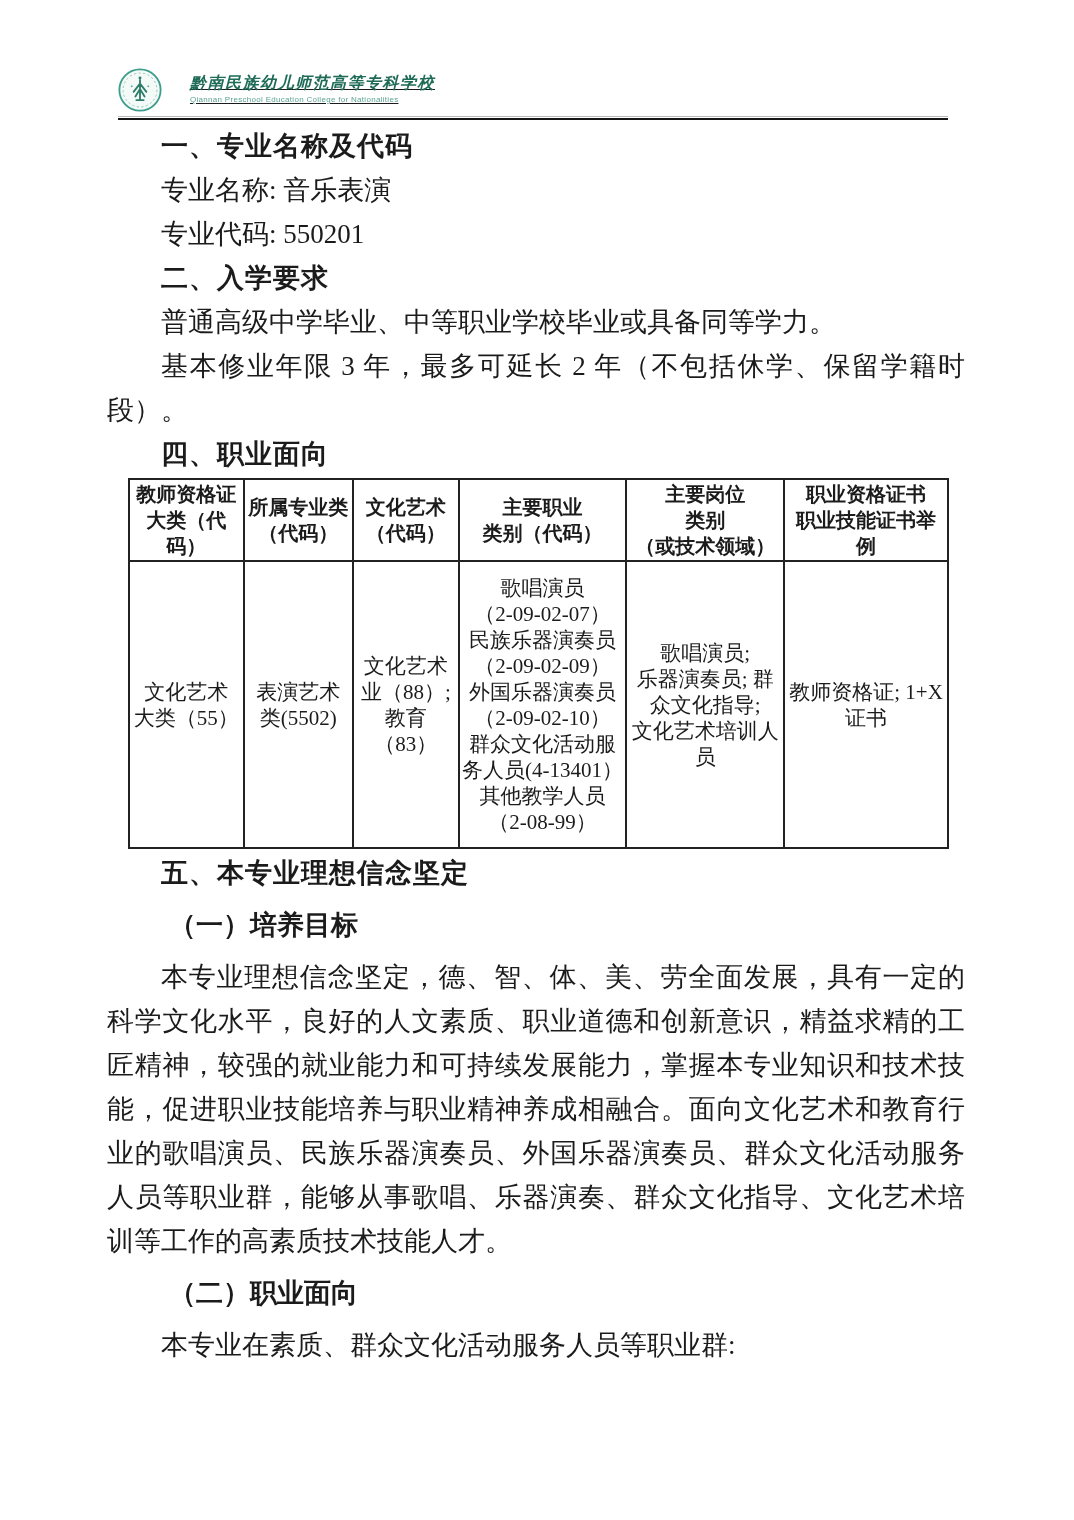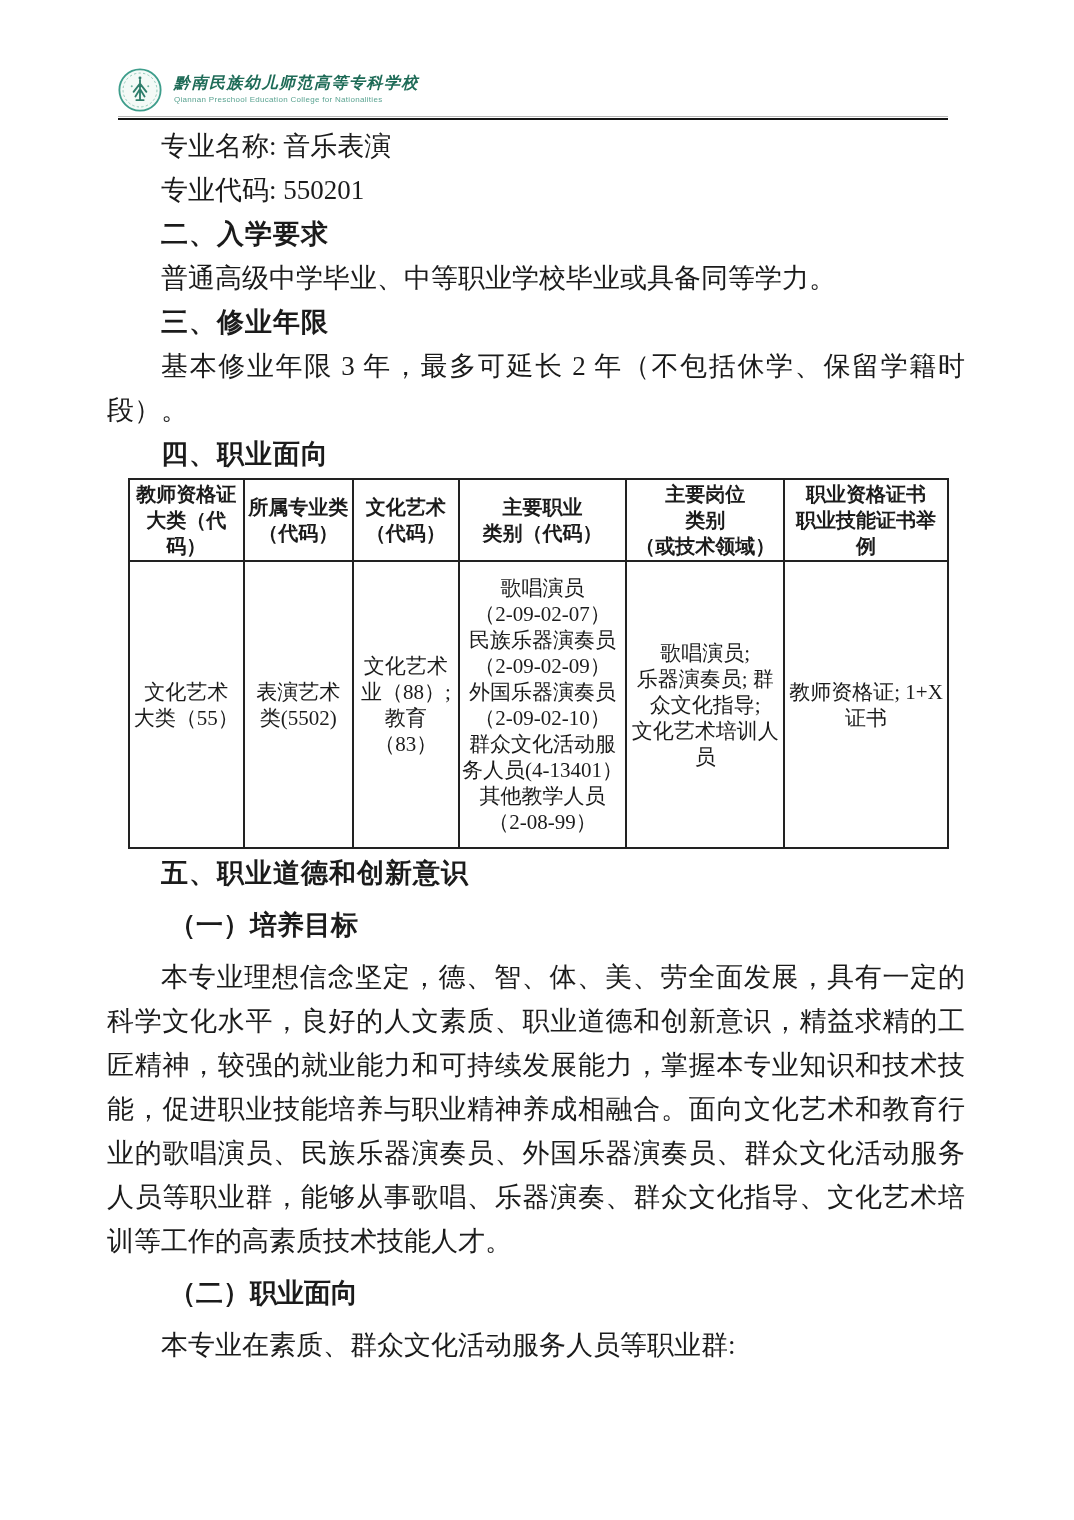--- a/index.html
+++ b/index.html
@@ -1,20 +1,20 @@
 <!DOCTYPE html>
 <html><head>
 <meta charset="utf-8">
 <style>
   html,body{margin:0;padding:0;background:#ffffff;}
   .page{position:relative;width:1074px;height:1520px;background:#ffffff;color:#1b1b1b;overflow:hidden;
         font-family:"Liberation Serif","DejaVu Serif",serif;}
   
   .header{position:absolute;left:118px;top:68px;width:830px;}
-  .logo-row{display:flex;align-items:flex-start;gap:12px;height:46px;}
+  .logo-row{display:flex;align-items:flex-start;gap:28px;height:46px;text-decoration:underline;}
   .seal{width:44px;height:44px;flex:0 0 auto;}
   .logo-text{padding-top:5px;}
   .logo-zh{font-size:16px;font-weight:bold;font-style:italic;color:#1e6b57;letter-spacing:1.5px;line-height:20px;}
   .logo-en{font-size:8px;color:#5aa391;letter-spacing:0.3px;line-height:10px;margin-top:2px;
            font-family:"Liberation Sans","DejaVu Sans",sans-serif;}
   .header-rule{margin-top:2px;height:1px;border-top:1px solid #b9b9b9;border-bottom:2px solid #161616;}
   
   .doc{position:absolute;left:107px;top:124px;width:858px;font-size:27px;line-height:44px;text-align:justify;}
   .doc p{margin:0;text-indent:2em;}
   .hs{margin:0;font-family:"Liberation Sans","DejaVu Sans",sans-serif;font-size:27px;font-weight:700;
@@ -45,25 +45,25 @@
       </svg>
       <div class="logo-text">
         <div class="logo-zh">黔南民族幼儿师范高等专科学校</div>
         <div class="logo-en">Qiannan Preschool Education College for Nationalities</div>
       </div>
     </div>
     <div class="header-rule"></div>
   </div>
 
   <div class="doc">
+    <h2 class="hs">一、专业名称及代码</h2>
     <p>专业名称: 音乐表演</p>
     <p>专业代码: 550201</p>
     <h2 class="hs">二、入学要求</h2>
     <p>普通高级中学毕业、中等职业学校毕业或具备同等学力。</p>
-    <h2 class="hs">三、修业年限</h2>
     <p>基本修业年限 3 年，最多可延长 2 年（不包括休学、保留学籍时段）。</p>
     <h2 class="hs">四、职业面向</h2>
 
     <table class="jobs">
       <colgroup>
         <col class="c1">
           <col class="c2">
           <col class="c3">
           <col class="c4">
           <col class="c5">
@@ -109,20 +109,20 @@
 乐器演奏员; 群
 众文化指导;
 文化艺术培训人
 员</td>
           <td>教师资格证; 1+X
 证书</td>
         </tr>
       </tbody>
     </table>
 
-    <h2 class="hs">五、职业道德和创新意识</h2>
+    <h2 class="hs">五、本专业理想信念坚定</h2>
     <h3 class="kai">（一）培养目标</h3>
     <p>本专业理想信念坚定，德、智、体、美、劳全面发展，具有一定的科学文化水平，良好的人文素质、职业道德和创新意识，精益求精的工匠精神，较强的就业能力和可持续发展能力，掌握本专业知识和技术技能，促进职业技能培养与职业精神养成相融合。面向文化艺术和教育行业的歌唱演员、民族乐器演奏员、外国乐器演奏员、群众文化活动服务人员等职业群，能够从事歌唱、乐器演奏、群众文化指导、文化艺术培训等工作的高素质技术技能人才。</p>
     <h3 class="kai">（二）职业面向</h3>
     <p>本专业在素质、群众文化活动服务人员等职业群:</p>
   </div>
 
 </div>
 
 </body></html>

